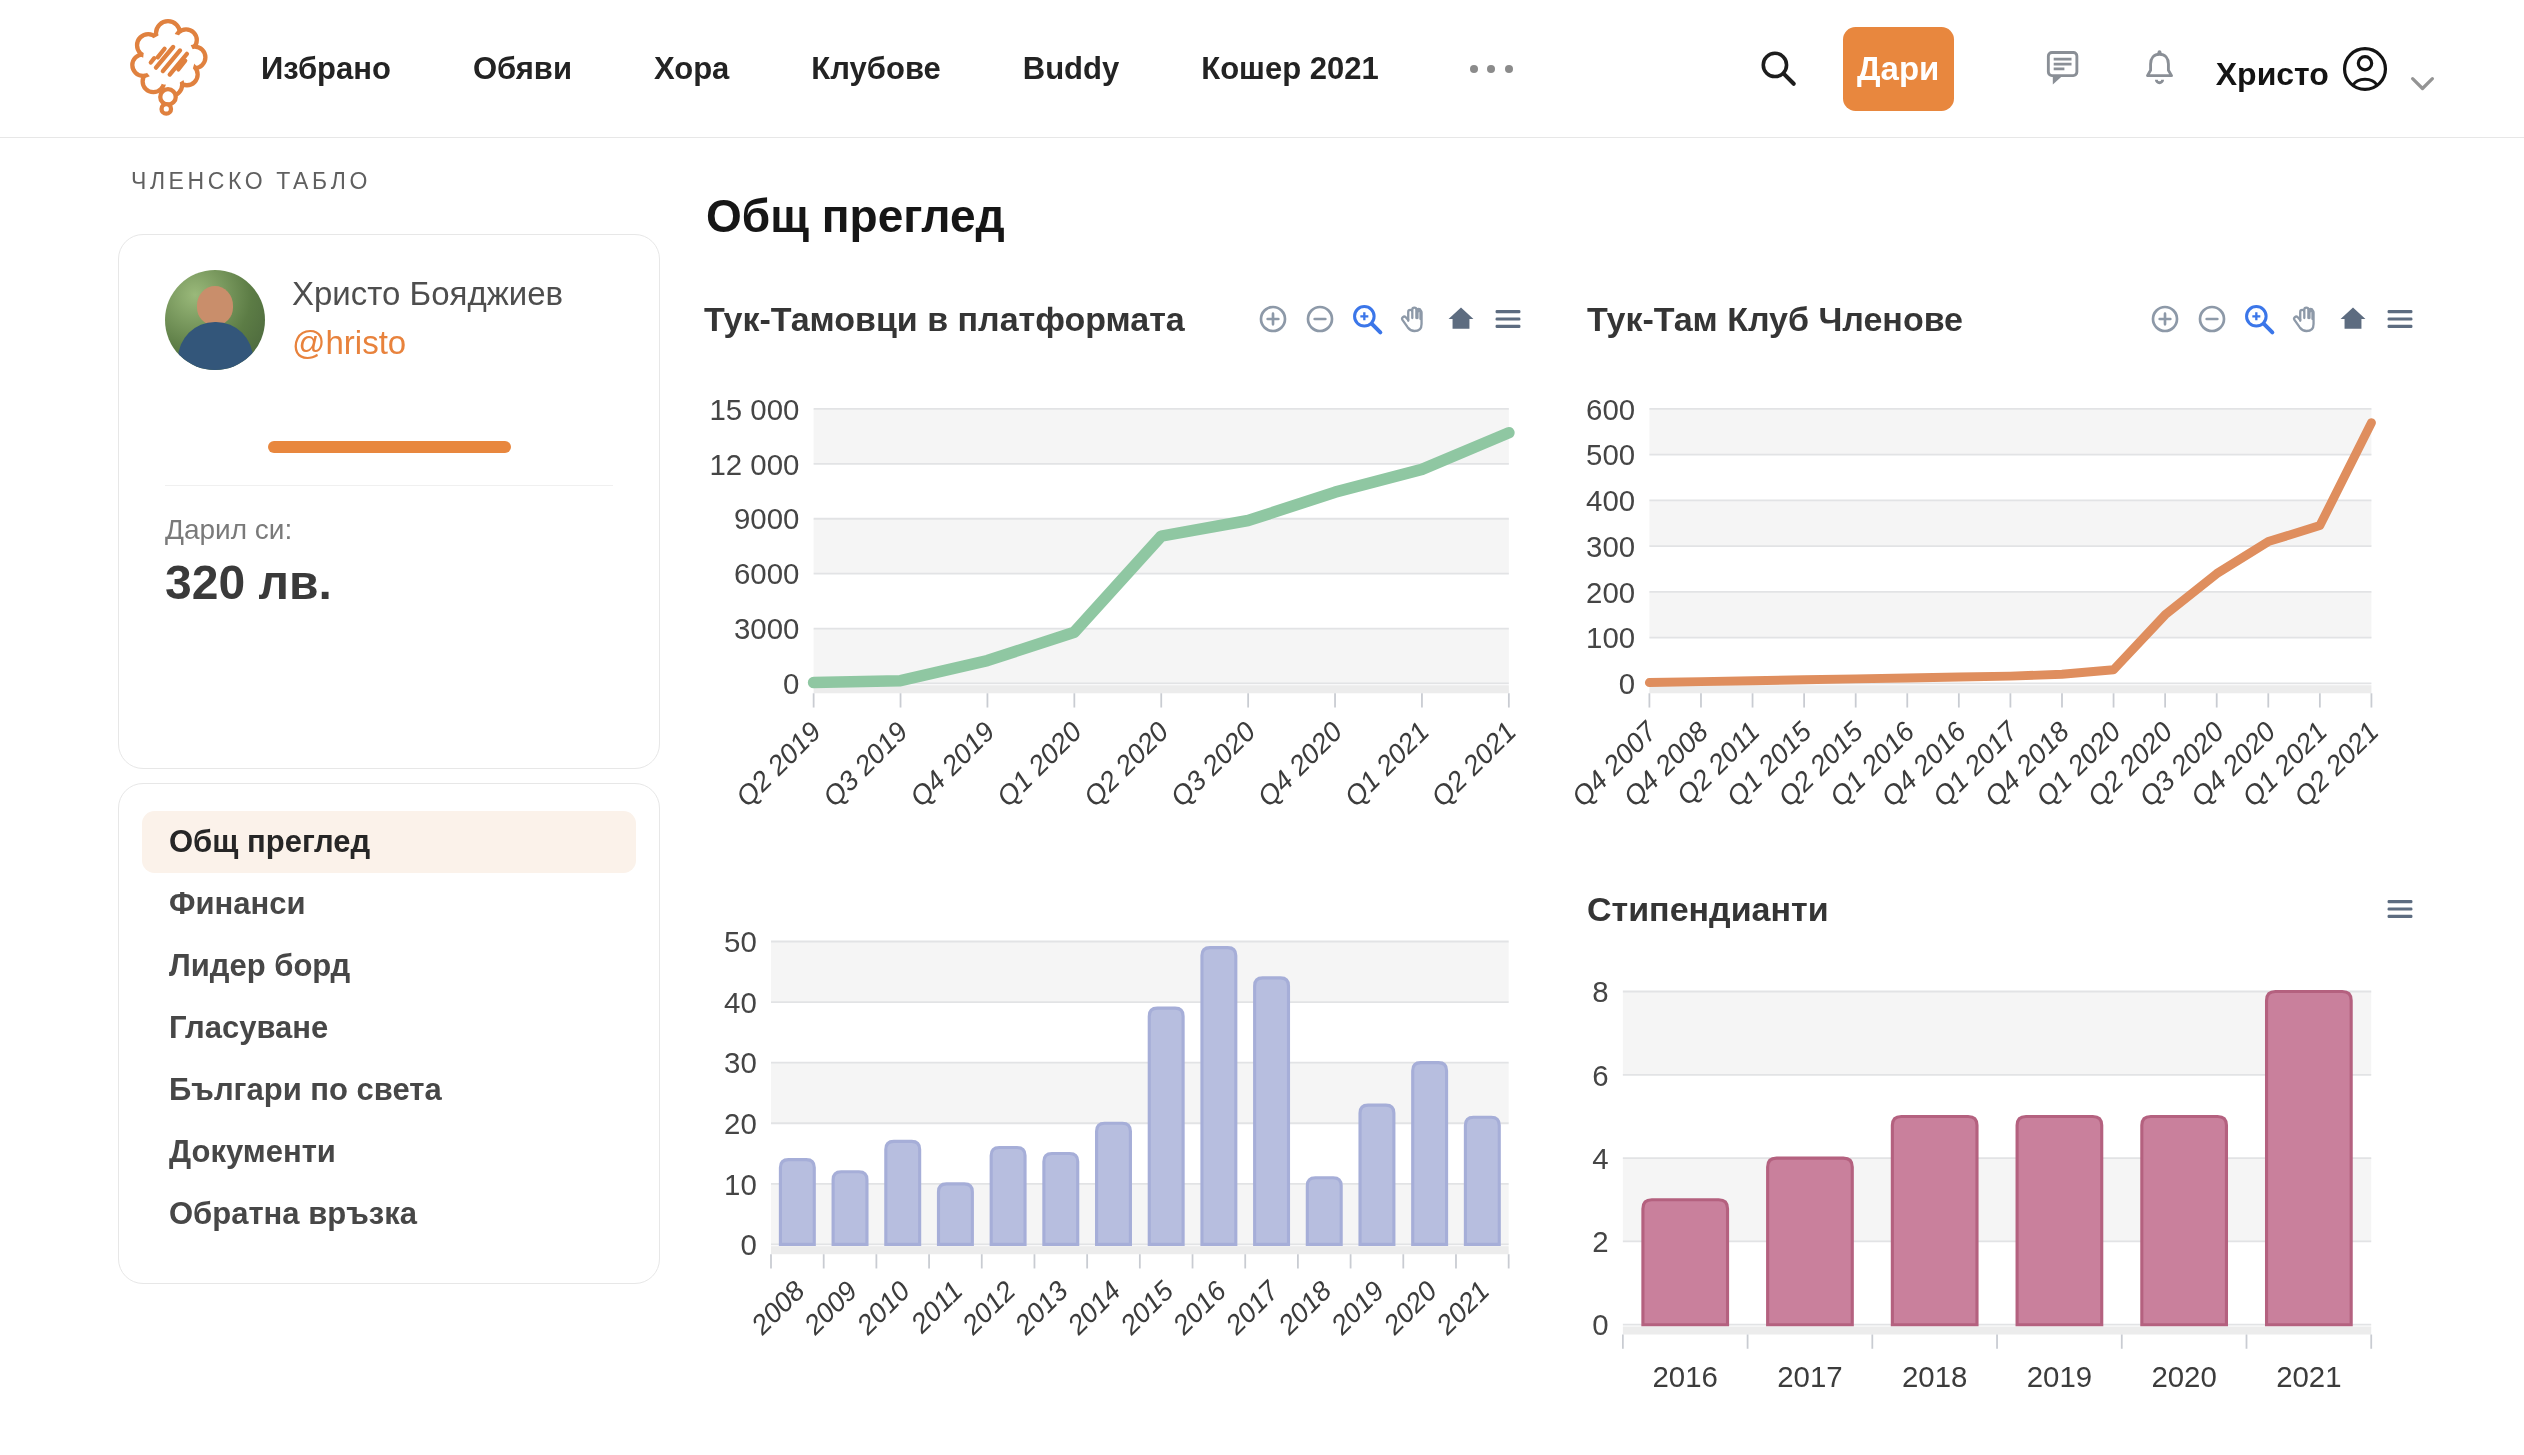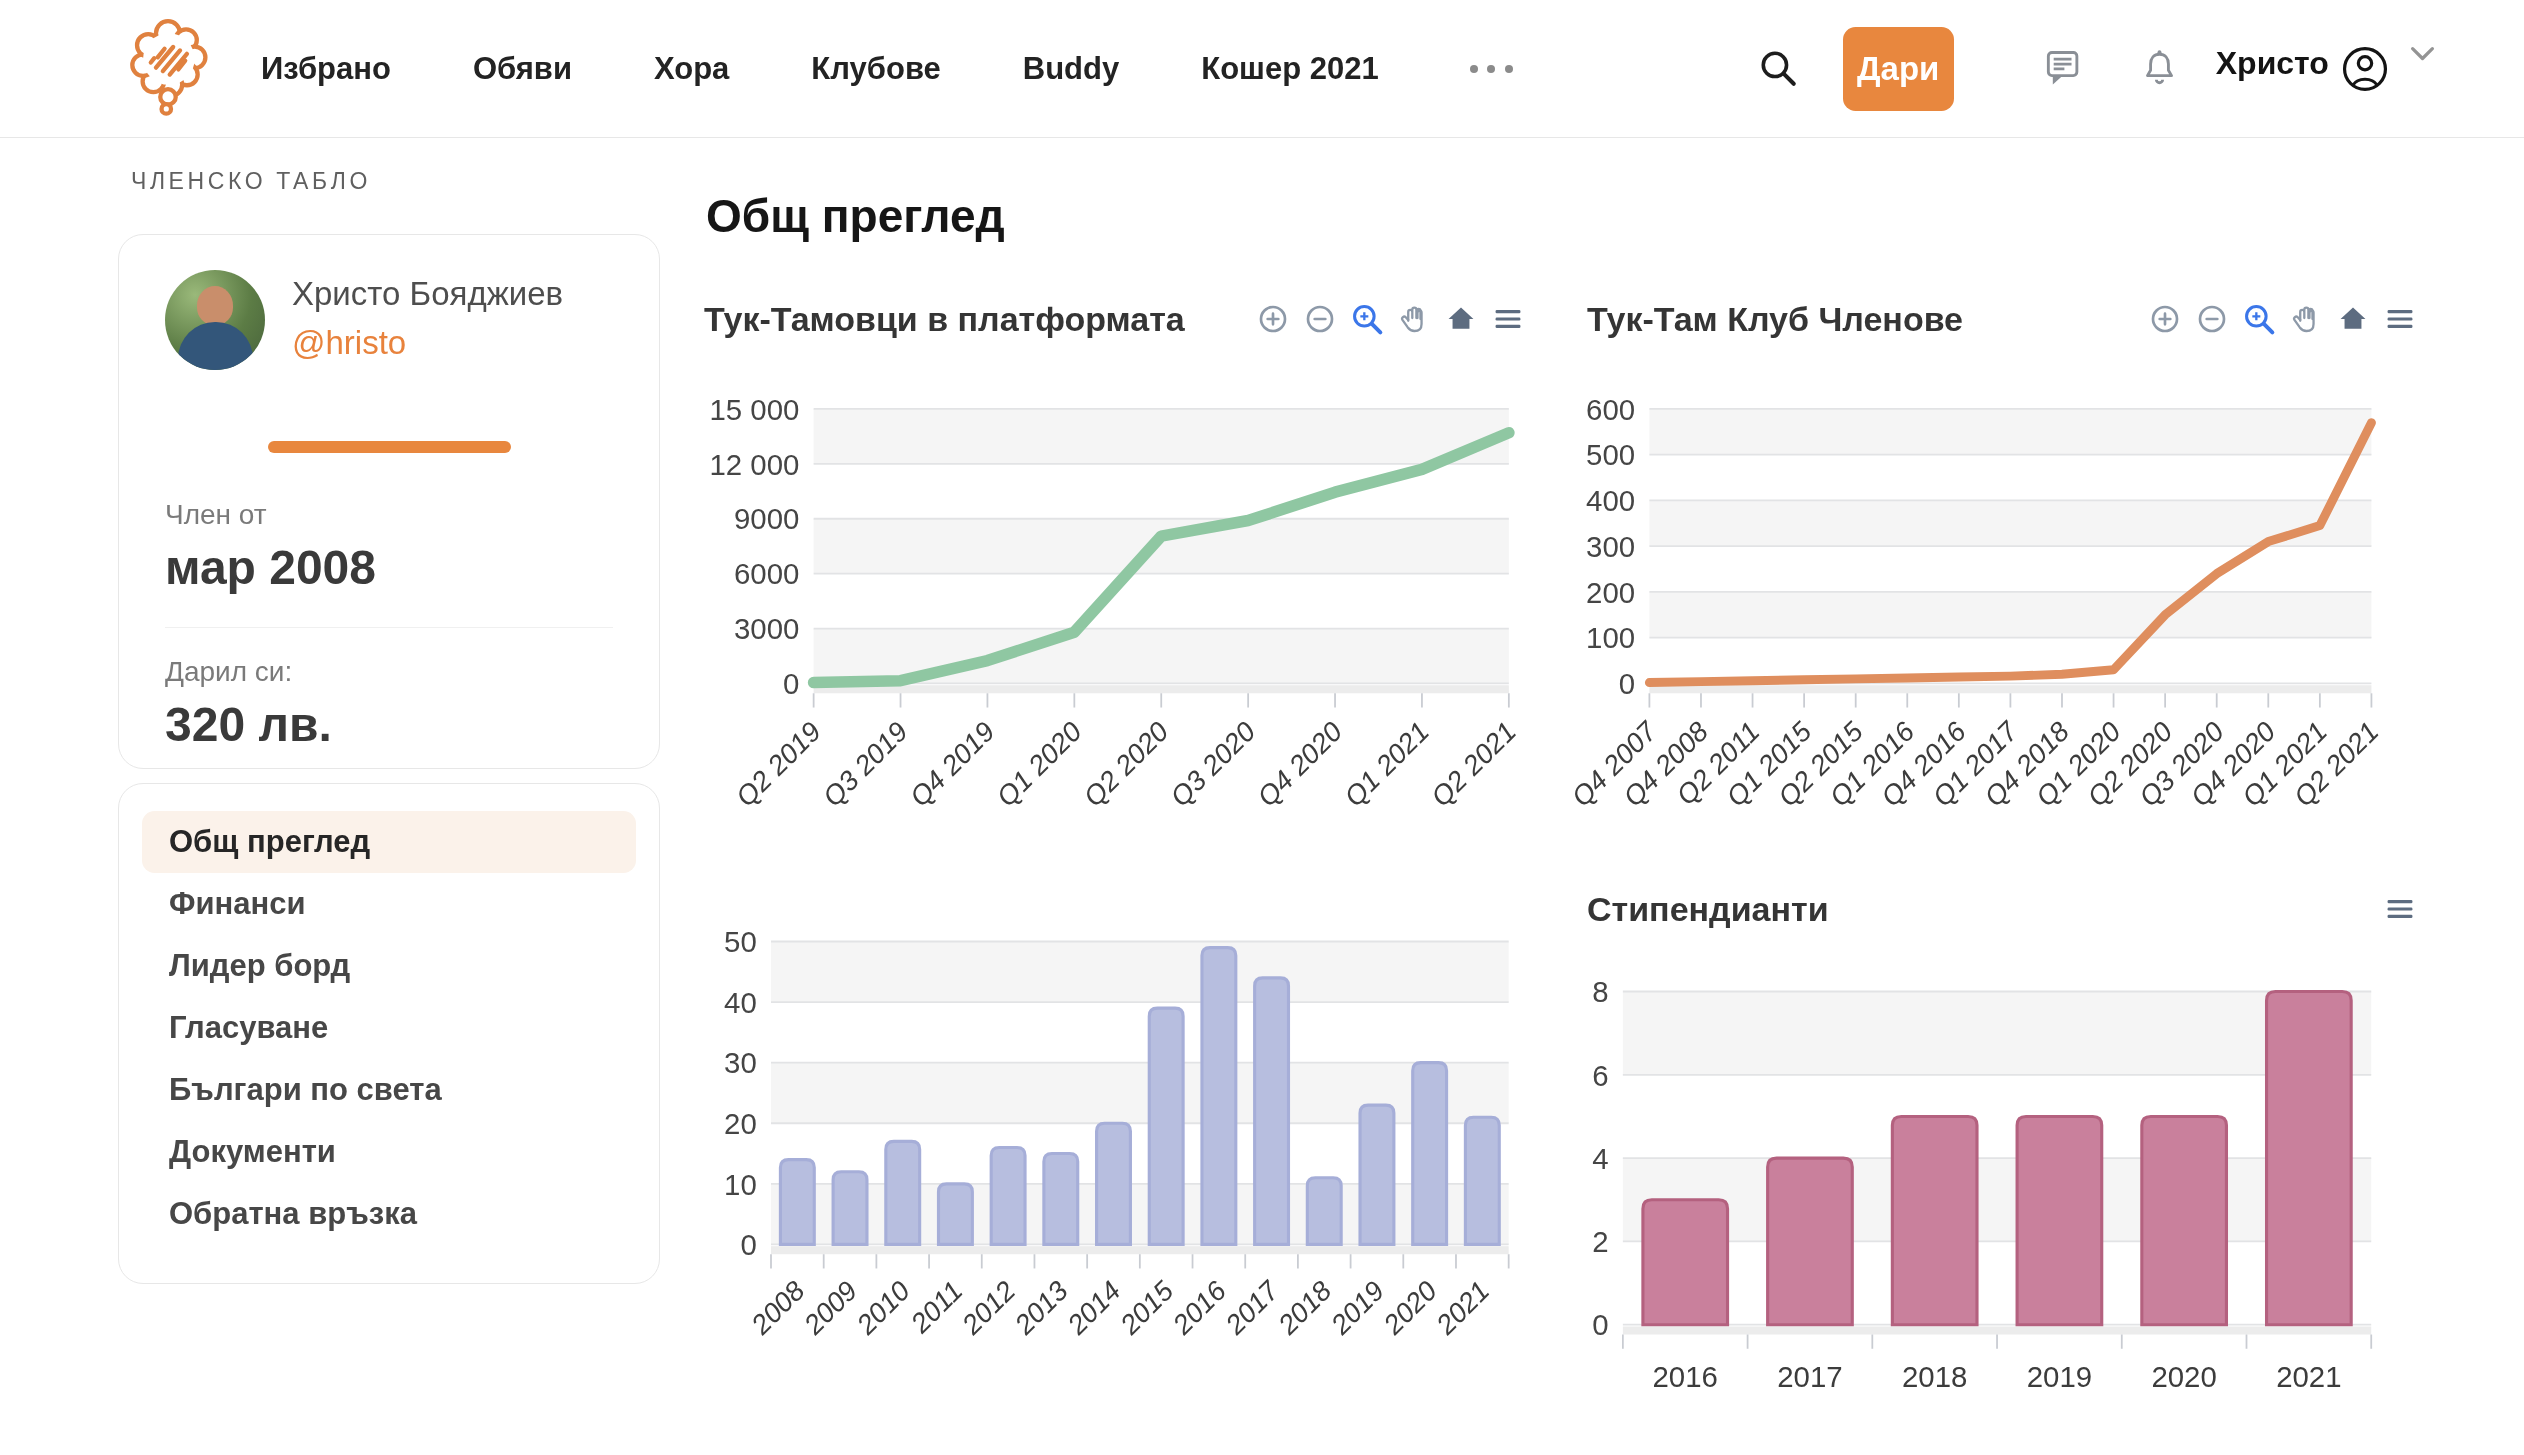--- a/index.html
+++ b/index.html
@@ -15,21 +15,21 @@
   .mainnav .navitem{cursor:pointer;white-space:nowrap;}
   .moredots{display:flex;gap:9.8px;align-items:center;margin-left:5.3px;cursor:pointer;padding:9px 3.6px;}
   .moredots i{width:8px;height:8px;border-radius:50%;background:#8b8b8b;display:block;}
   .nav-right{margin-left:auto;display:flex;align-items:center;}
   .icon-btn{background:none;border:none;padding:0;cursor:pointer;display:flex;align-items:center;color:#8a8f96;}
   .search-btn{color:#1d1d1d;margin-right:43px;}
   .donate-btn{width:111px;height:84px;border:none;border-radius:12.5px;background:#E8873E;color:#fff;
     font-family:"Liberation Sans",sans-serif;font-size:33px;font-weight:700;cursor:pointer;margin-right:89px;}
   .chat-btn{margin-right:55px;}
   .bell-btn{margin-right:36px;}
-  .usermenu{display:flex;align-items:flex-start;cursor:pointer;}
+  .usermenu{display:flex;align-items:flex-end;cursor:pointer;}
   .username{font-size:32px;font-weight:700;color:#141414;margin-right:12.5px;}
   .usermenu .uc{margin-right:19.6px;display:flex;}
 
   
   .section-label{position:absolute;left:131px;top:168px;font-size:23px;letter-spacing:3.6px;color:#606060;}
   .card{position:absolute;background:#fff;border:1.8px solid #e7e7e7;border-radius:25px;box-sizing:border-box;}
   .profile-card{left:118px;top:234px;width:542px;height:535px;padding:35px 46px;}
   .profile-top{display:flex;align-items:flex-start;}
   .avatar{width:100px;height:100px;border-radius:50%;position:relative;overflow:hidden;flex:none;
     background:radial-gradient(circle at 30% 25%,#9ab97a,#5c7c45 55%,#46603a);}
@@ -162,24 +162,20 @@
       <div class="avatar">
           <div class="head"></div>
           <div class="shirt"></div>
         </div>
       <div class="profile-names">
         <div class="profile-name">Христо Бояджиев</div>
         <div class="profile-handle">@hristo</div>
       </div>
     </div>
     <div class="accent-bar"></div>
-    <div class="since-block">
-      <div class="mini-label">Член от</div>
-      <div class="big-value">мар 2008</div>
-    </div>
     <div class="thin-div"></div>
     <div class="donated-block">
       <div class="mini-label">Дарил си:</div>
       <div class="big-value">320 лв.</div>
     </div>
   </section>
 
   <nav class="card menu-card">
     <div class="menu-item active">Общ преглед</div>
     <div class="menu-item">Финанси</div>

